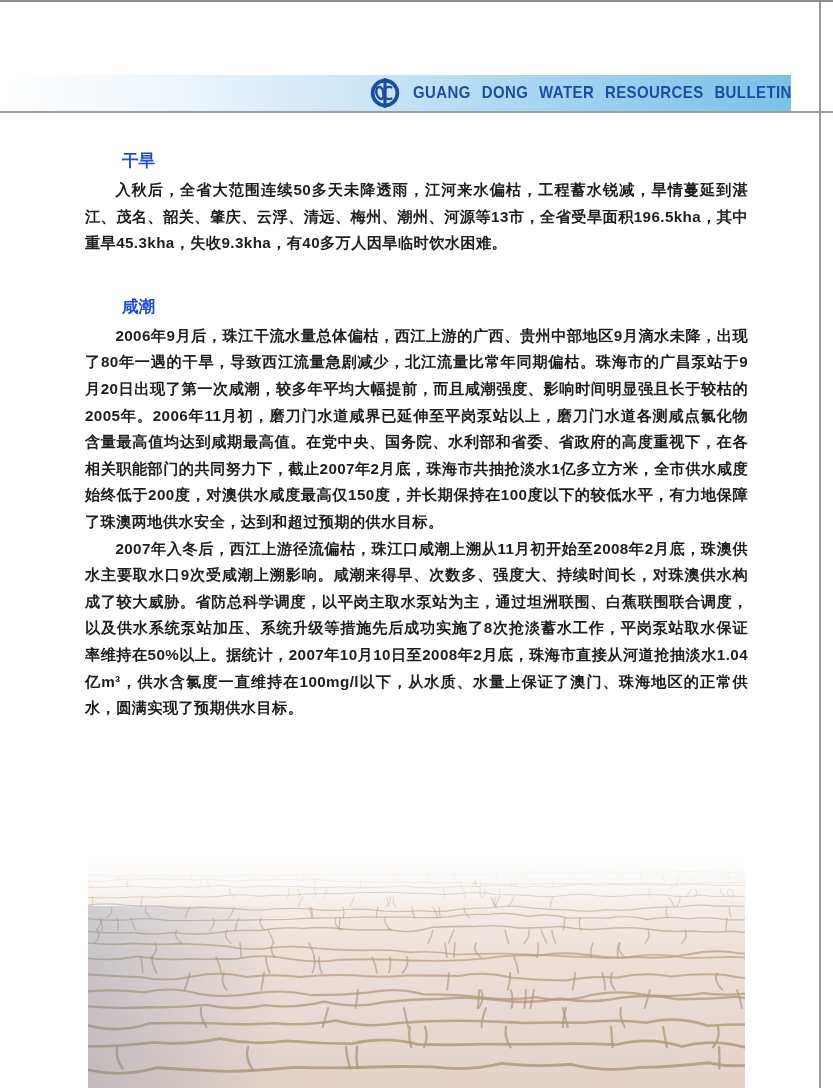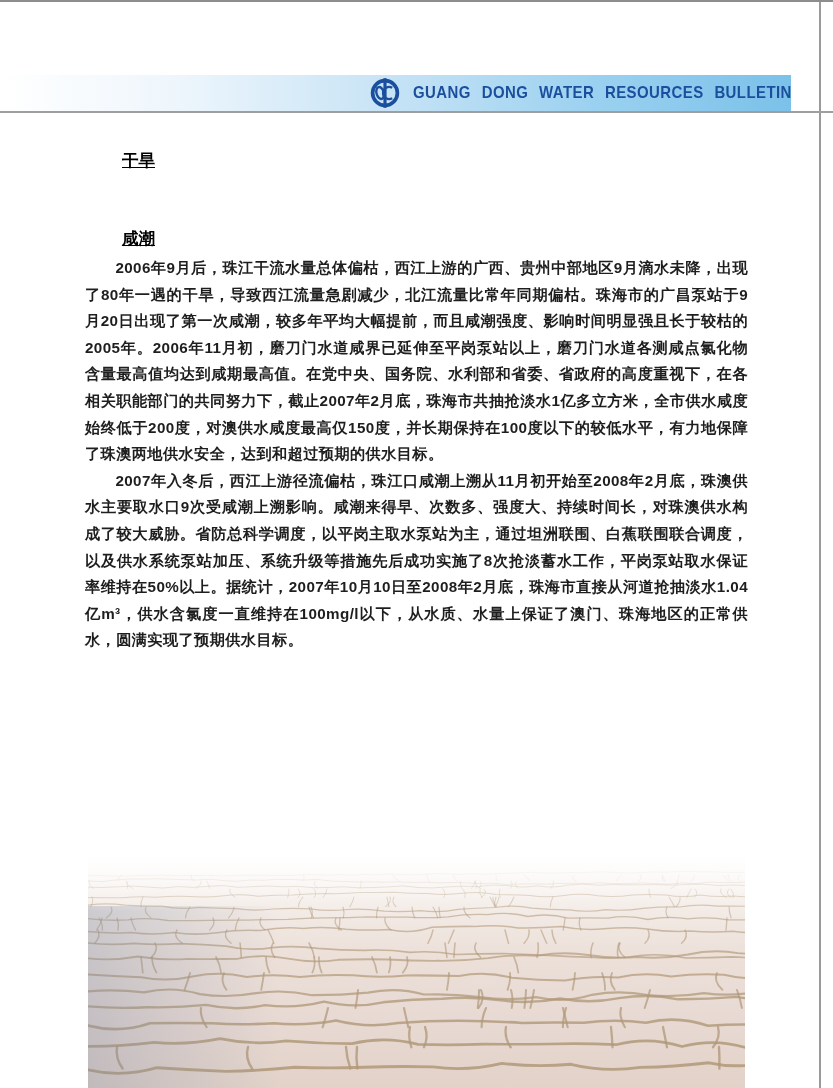--- a/index.html
+++ b/index.html
@@ -21,25 +21,24 @@
   .header-inner{position:absolute;left:369px;top:0;height:100%;display:flex;align-items:center;gap:12px;}
   .header-title{
     color:#1b4f9e;font-weight:700;font-size:17px;letter-spacing:.5px;word-spacing:7px;
     transform:scaleX(.88);transform-origin:left center;white-space:nowrap;
   }
   .logo-svg{display:block;}
 
   
   .content{position:absolute;left:85px;top:150px;width:663px;color:#1e1e1e;}
   .section-heading{
-    color:#000000;font-weight:700;font-size:16.5px;line-height:20px;
+    color:#1d4ed8;font-weight:700;font-size:16.5px;line-height:20px;
     margin:0 0 7px 37px;
-    text-decoration:underline;
-  }
-  .section-heading.second{margin-top:58px;}
+  }
+  .section-heading.second{margin-top:39px;}
   .para{
     margin:0;font-size:15.2px;line-height:26.6px;font-weight:600;
     text-align:justify;text-justify:inter-character;text-indent:2em;
     letter-spacing:.4px;
   }
 
   
   .photo{
     position:absolute;left:88px;top:846px;width:657px;height:242px;overflow:hidden;
   }
@@ -59,20 +58,21 @@
       <ellipse cx="14" cy="20" rx="4.6" ry="7.6" fill="none" stroke="#1b4f9e" stroke-width="3" transform="rotate(-16 14 20)"></ellipse>
       <path d="M 29,13.4 A 7.6,7.6 0 1 0 29,26.6" fill="none" stroke="#1b4f9e" stroke-width="3"></path>
     </svg>
     <span class="header-title">GUANG DONG WATER RESOURCES BULLETIN</span>
   </div>
 </div>
 <div class="header-underline"></div>
 
 <div class="content">
   <h2 class="section-heading">干旱</h2>
+  <p class="para">入秋后，全省大范围连续50多天未降透雨，江河来水偏枯，工程蓄水锐减，旱情蔓延到湛江、茂名、韶关、肇庆、云浮、清远、梅州、潮州、河源等13市，全省受旱面积196.5kha，其中重旱45.3kha，失收9.3kha，有40多万人因旱临时饮水困难。</p>
 
   <h2 class="section-heading second">咸潮</h2>
   <p class="para">2006年9月后，珠江干流水量总体偏枯，西江上游的广西、贵州中部地区9月滴水未降，出现了80年一遇的干旱，导致西江流量急剧减少，北江流量比常年同期偏枯。珠海市的广昌泵站于9月20日出现了第一次咸潮，较多年平均大幅提前，而且咸潮强度、影响时间明显强且长于较枯的2005年。2006年11月初，磨刀门水道咸界已延伸至平岗泵站以上，磨刀门水道各测咸点氯化物含量最高值均达到咸期最高值。在党中央、国务院、水利部和省委、省政府的高度重视下，在各相关职能部门的共同努力下，截止2007年2月底，珠海市共抽抢淡水1亿多立方米，全市供水咸度始终低于200度，对澳供水咸度最高仅150度，并长期保持在100度以下的较低水平，有力地保障了珠澳两地供水安全，达到和超过预期的供水目标。</p>
   <p class="para">2007年入冬后，西江上游径流偏枯，珠江口咸潮上溯从11月初开始至2008年2月底，珠澳供水主要取水口9次受咸潮上溯影响。咸潮来得早、次数多、强度大、持续时间长，对珠澳供水构成了较大威胁。省防总科学调度，以平岗主取水泵站为主，通过坦洲联围、白蕉联围联合调度，以及供水系统泵站加压、系统升级等措施先后成功实施了8次抢淡蓄水工作，平岗泵站取水保证率维持在50%以上。据统计，2007年10月10日至2008年2月底，珠海市直接从河道抢抽淡水1.04亿m³，供水含氯度一直维持在100mg/l以下，从水质、水量上保证了澳门、珠海地区的正常供水，圆满实现了预期供水目标。</p>
 </div>
 
 <div class="photo">
   <svg width="657" height="242" viewBox="0 0 657 242">
     <defs>
       <linearGradient id="earth" x1="0" y1="0" x2="0" y2="1">

